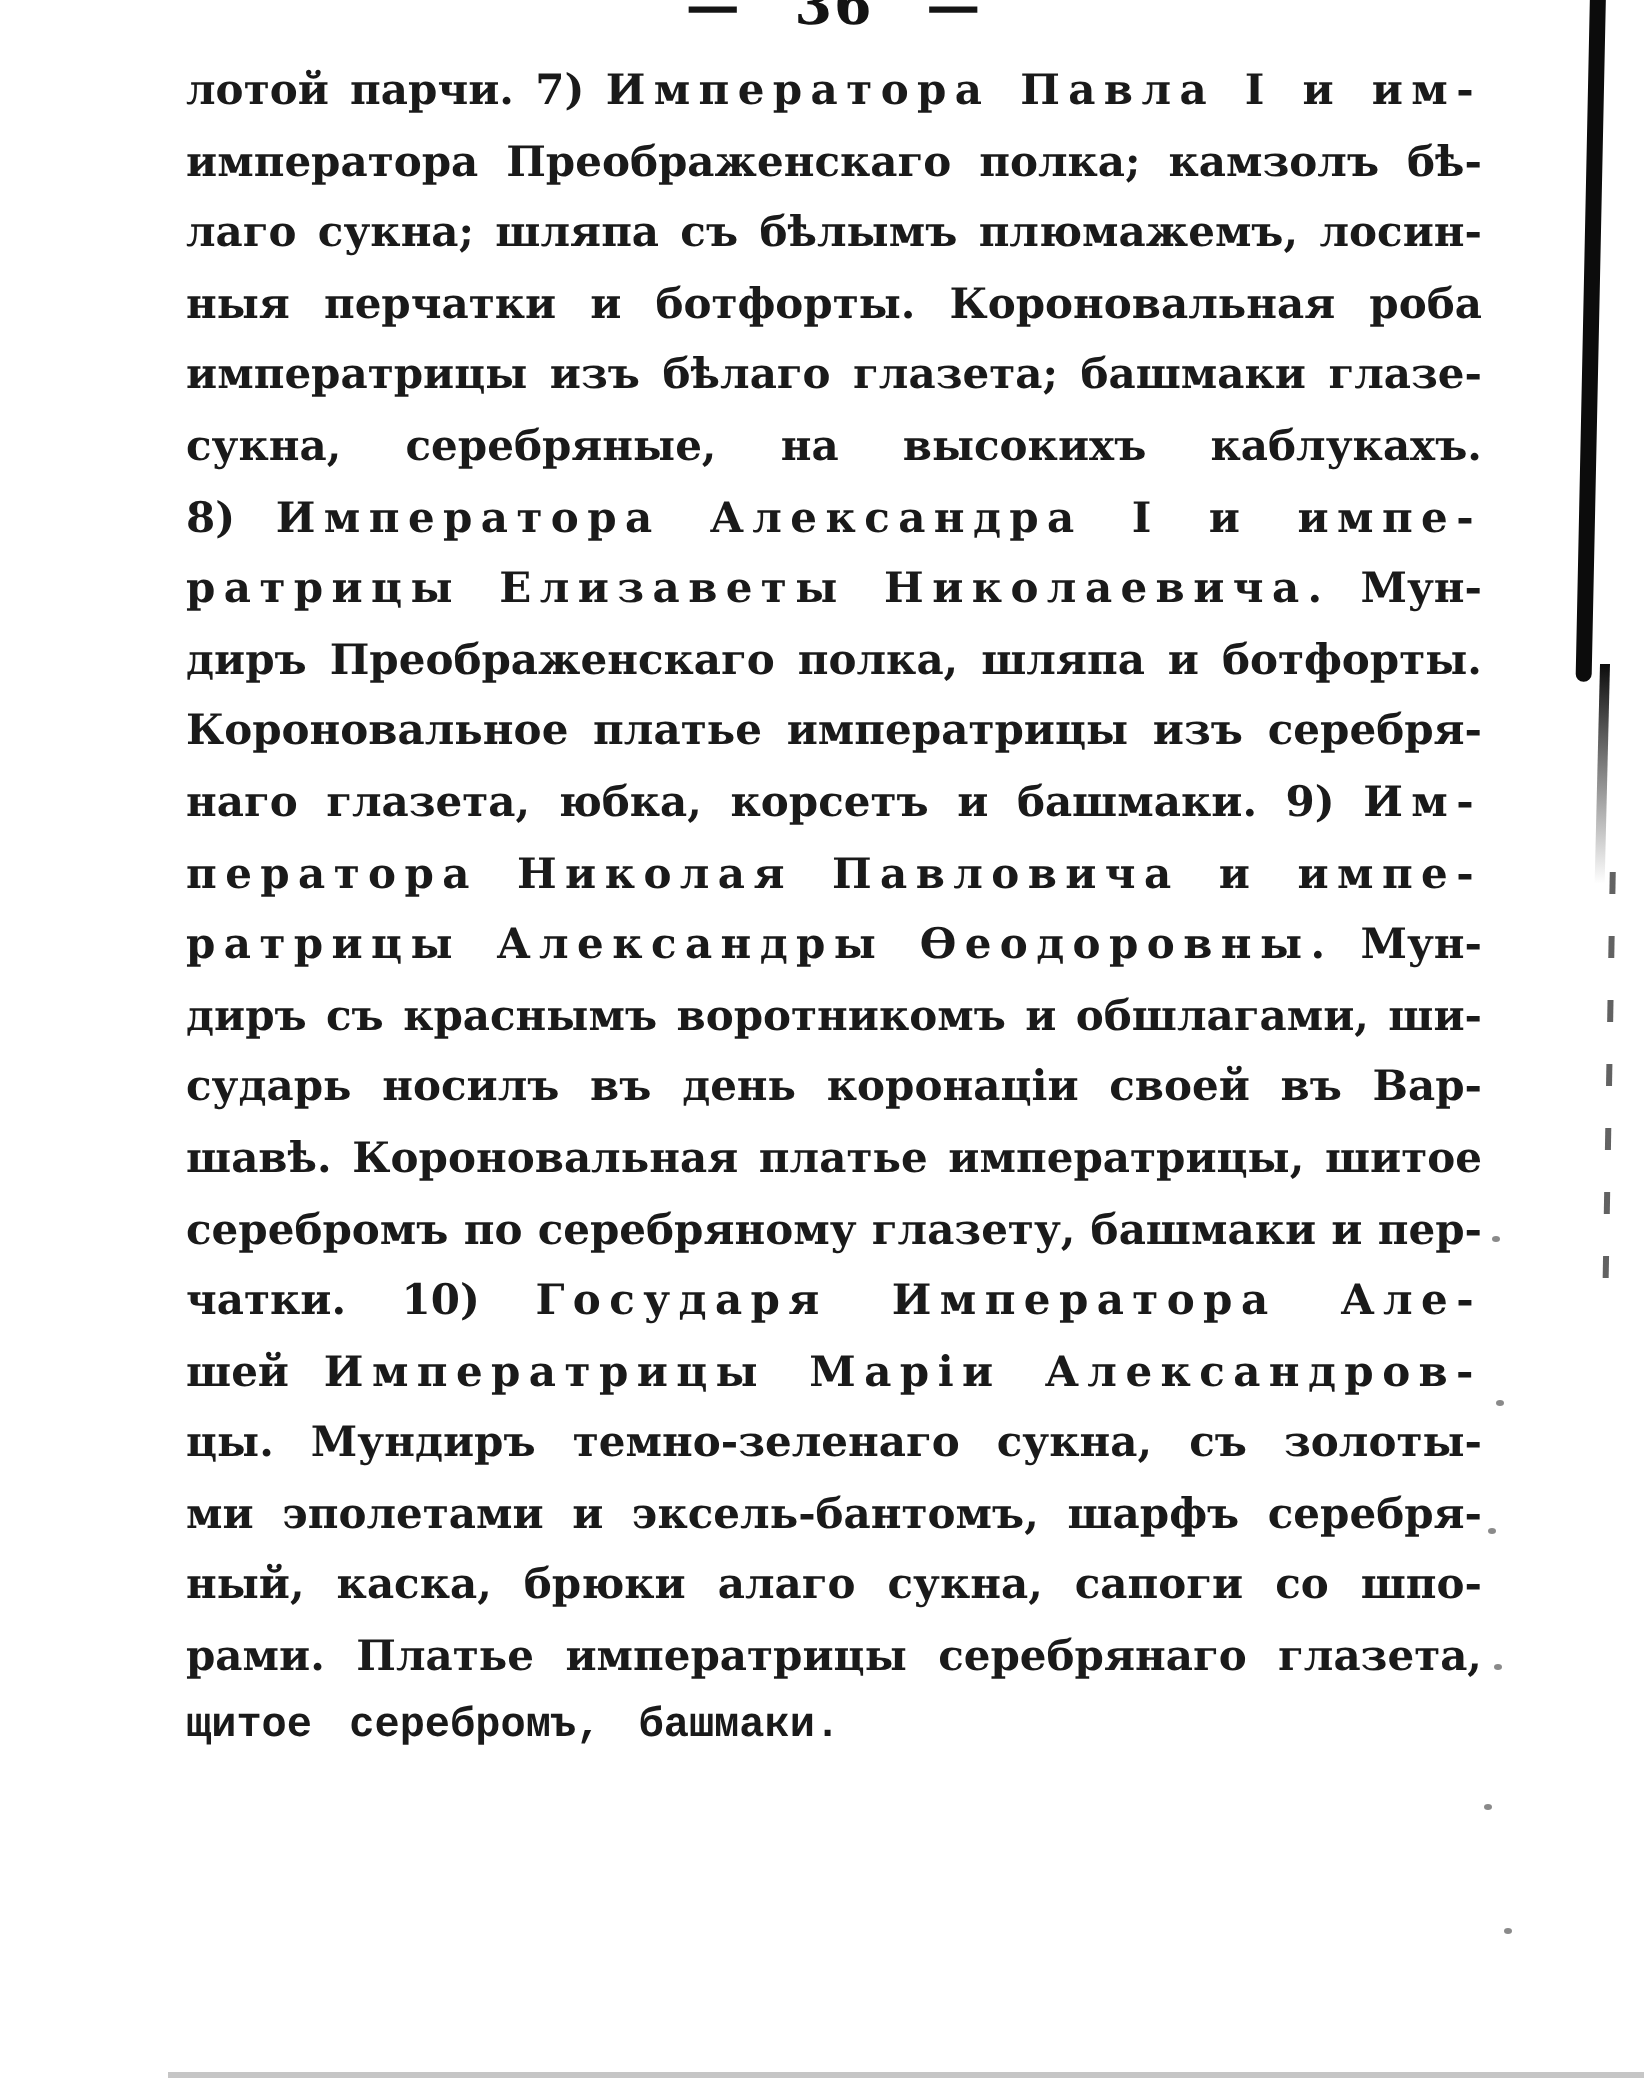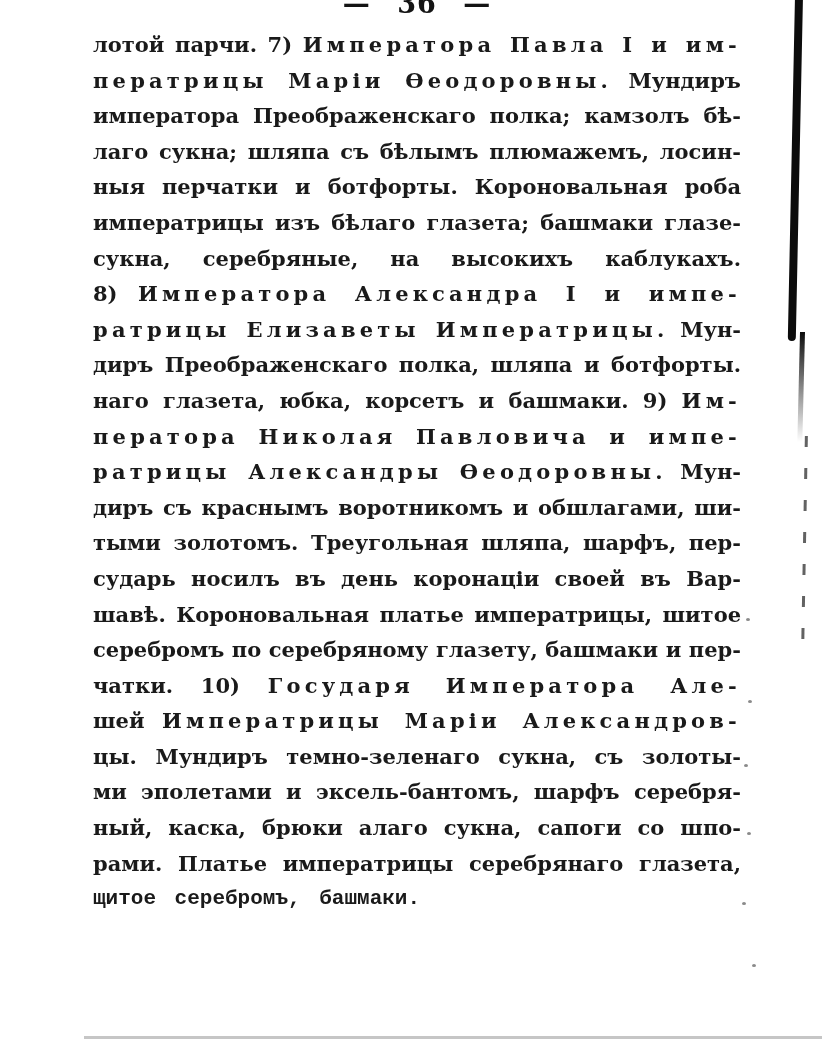--- a/index.html
+++ b/index.html
@@ -80,34 +80,33 @@
     opacity: .55;
   }
 </style>
 </head>
 <body>
 
 <div class="page-number">— 36 —</div>
 
 <div class="text-block" id="text-block">
     <div class="line"><span>лотой парчи. 7) </span><span class="sp">Императора Павла I и им-</span></div>
-    <div class="line"><span class="sp">ператрицы Маріи Ѳеодоровны.</span><span> Мундиръ</span></div>
     <div class="line"><span>императора Преображенскаго полка; камзолъ бѣ-</span></div>
     <div class="line"><span>лаго сукна; шляпа съ бѣлымъ плюмажемъ, лосин-</span></div>
     <div class="line"><span>ныя перчатки и ботфорты. Короновальная роба</span></div>
     <div class="line"><span>императрицы изъ бѣлаго глазета; башмаки глазе-</span></div>
     <div class="line"><span>сукна, серебряные, на высокихъ каблукахъ.</span></div>
     <div class="line"><span>8) </span><span class="sp">Императора Александра I и импе-</span></div>
-    <div class="line"><span class="sp">ратрицы Елизаветы Императрицы.</span><span> Мун-</span></div>
+    <div class="line"><span class="sp">ратрицы Елизаветы Николаевича.</span><span> Мун-</span></div>
     <div class="line"><span>диръ Преображенскаго полка, шляпа и ботфорты.</span></div>
+    <div class="line"><span>Короновальное платье императрицы изъ серебря-</span></div>
     <div class="line"><span>наго глазета, юбка, корсетъ и башмаки. 9) </span><span class="sp">Им-</span></div>
     <div class="line"><span class="sp">ператора Николая Павловича и импе-</span></div>
     <div class="line"><span class="sp">ратрицы Александры Ѳеодоровны.</span><span> Мун-</span></div>
     <div class="line"><span>диръ съ краснымъ воротникомъ и обшлагами, ши-</span></div>
-    <div class="line"><span>тыми золотомъ. Треугольная шляпа, шарфъ, пер-</span></div>
     <div class="line"><span>сударь носилъ въ день коронаціи своей въ Вар-</span></div>
     <div class="line"><span>шавѣ. Короновальная платье императрицы, шитое</span></div>
     <div class="line"><span>серебромъ по серебряному глазету, башмаки и пер-</span></div>
     <div class="line"><span>чатки. 10) </span><span class="sp">Государя Императора Але-</span></div>
     <div class="line"><span>шей </span><span class="sp">Императрицы Маріи Александров-</span></div>
     <div class="line"><span>цы.</span><span> Мундиръ темно-зеленаго сукна, съ золоты-</span></div>
     <div class="line"><span>ми эполетами и эксель-бантомъ, шарфъ серебря-</span></div>
     <div class="line"><span>ный, каска, брюки алаго сукна, сапоги со шпо-</span></div>
     <div class="line"><span>рами. Платье императрицы серебрянаго глазета,</span></div>
     <div class="line last"><span>щитое серебромъ, башмаки.</span></div>

